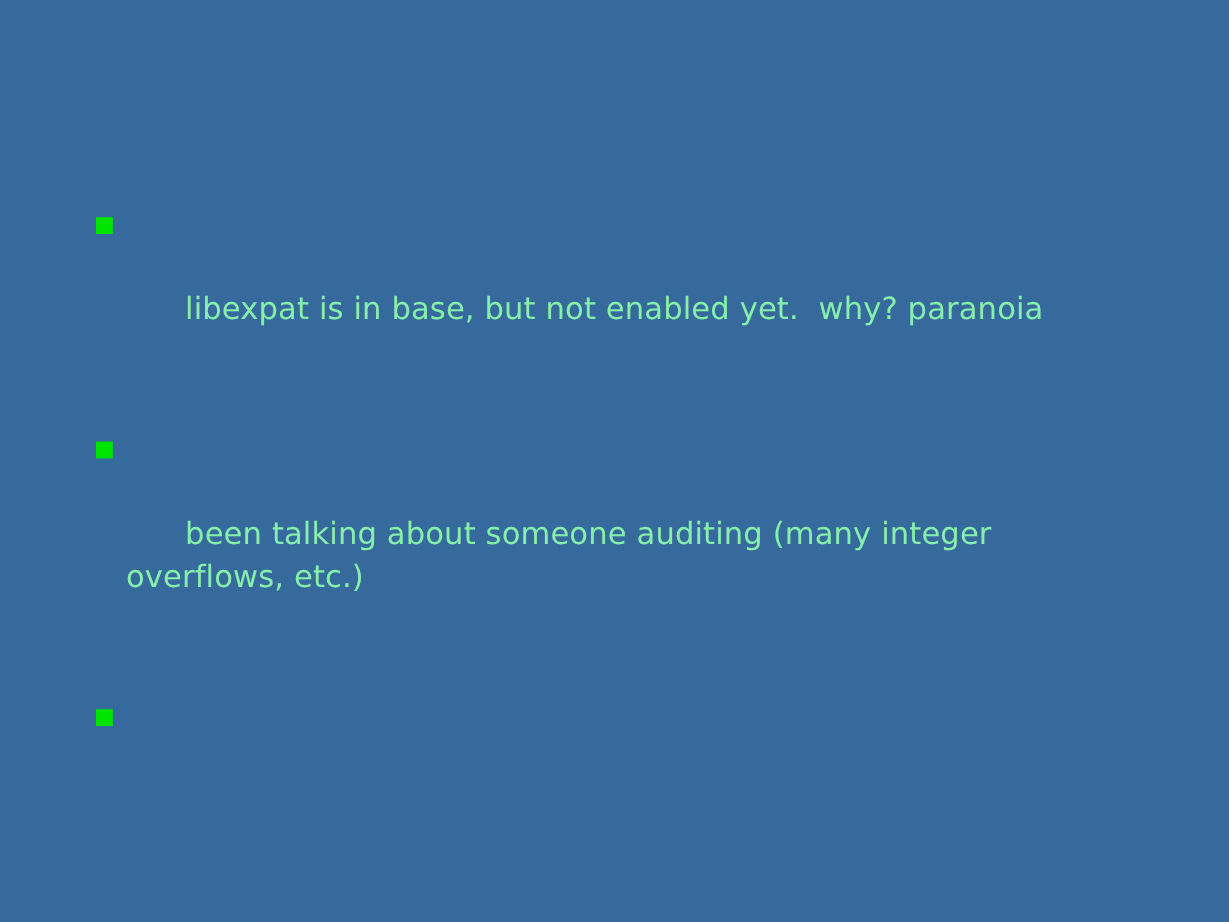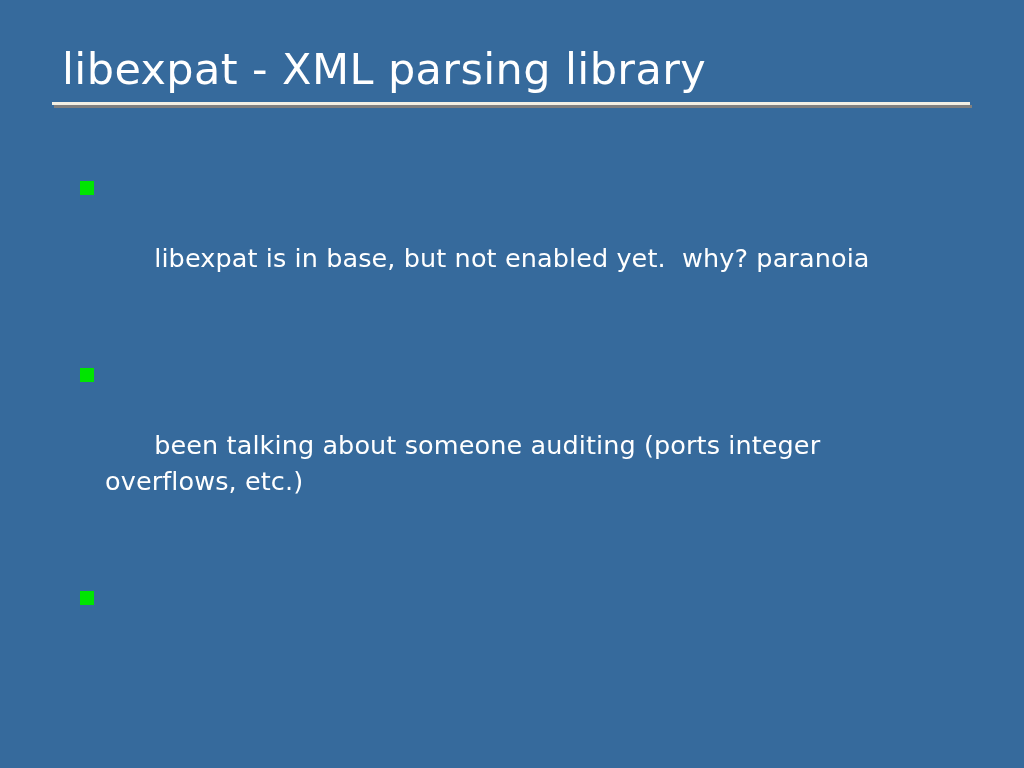--- a/index.html
+++ b/index.html
@@ -63,21 +63,21 @@
     left: 80px;
     top: 168px;
     width: 880px;
     list-style: none;
     margin: 0;
     padding: 0;
   }
   .bullet-item {
     position: relative;
     padding-left: 25px;
-    color: #ffffff;
+    color: #86efac;
     font-family: "DejaVu Sans", sans-serif;
     font-size: 25.5px;
     font-weight: 400;
     line-height: 1.42;
     letter-spacing: 0.1px;
     white-space: pre-wrap;
   }
   .bullet-marker {
     position: absolute;
     left: 0;
@@ -91,36 +91,32 @@
   .gap-lg { margin-top: 50px; }
   .gap-md { margin-top: 42px; }
 
   .tight { line-height: 1.22; }
 </style>
 </head>
 <body>
 
 <div class="slide">
 
-  <div class="title-block">
-    <h1 class="slide-title">libexpat - XML parsing library</h1>
-    <div class="title-rule"></div>
-  </div>
 
   <ul class="bullets">
 
     <li class="bullet-item">
       <span class="bullet-marker"></span>
       <span class="bullet-text">libexpat is in base, but not enabled yet.  why? paranoia</span>
     </li>
 
 
     <li class="bullet-item gap-md">
       <span class="bullet-marker"></span>
-      <span class="bullet-text">been talking about someone auditing (ports integer overflows, etc.)</span>
+      <span class="bullet-text">been talking about someone auditing (many integer overflows, etc.)</span>
     </li>
 
     <li class="bullet-item gap-md">
       <span class="bullet-marker"></span>
       
     </li>
 
   </ul>
 
 </div>

